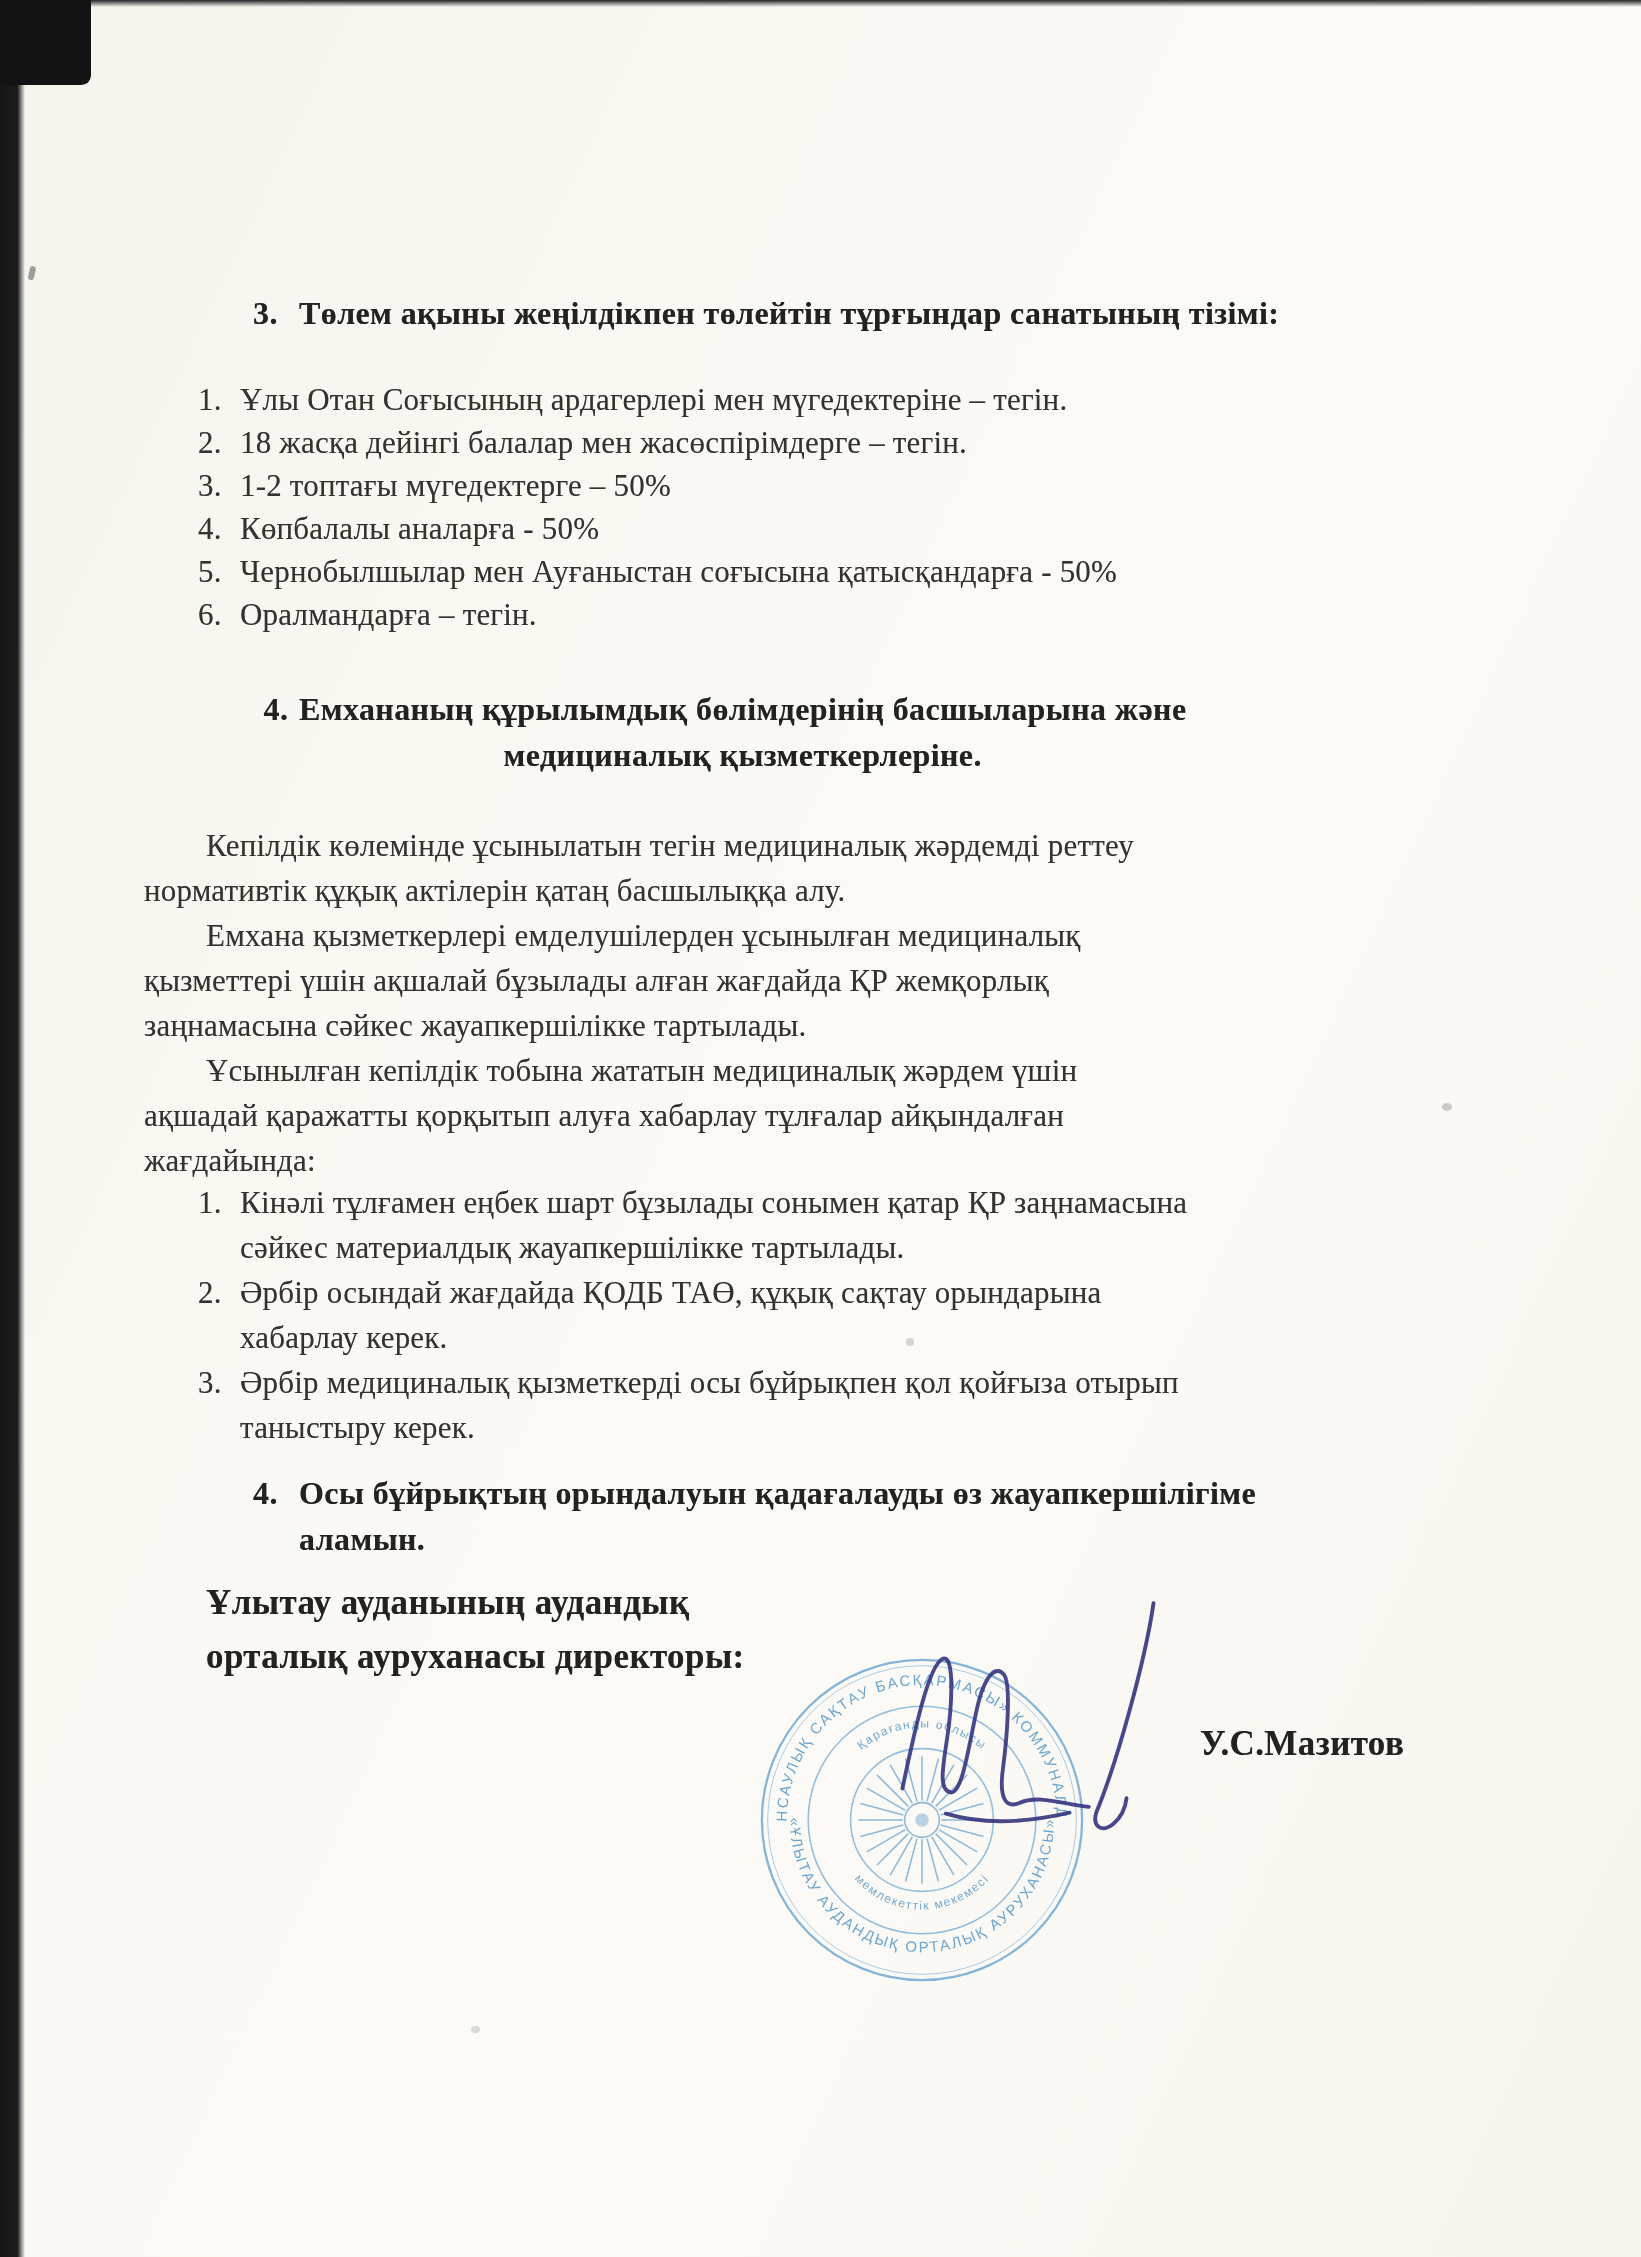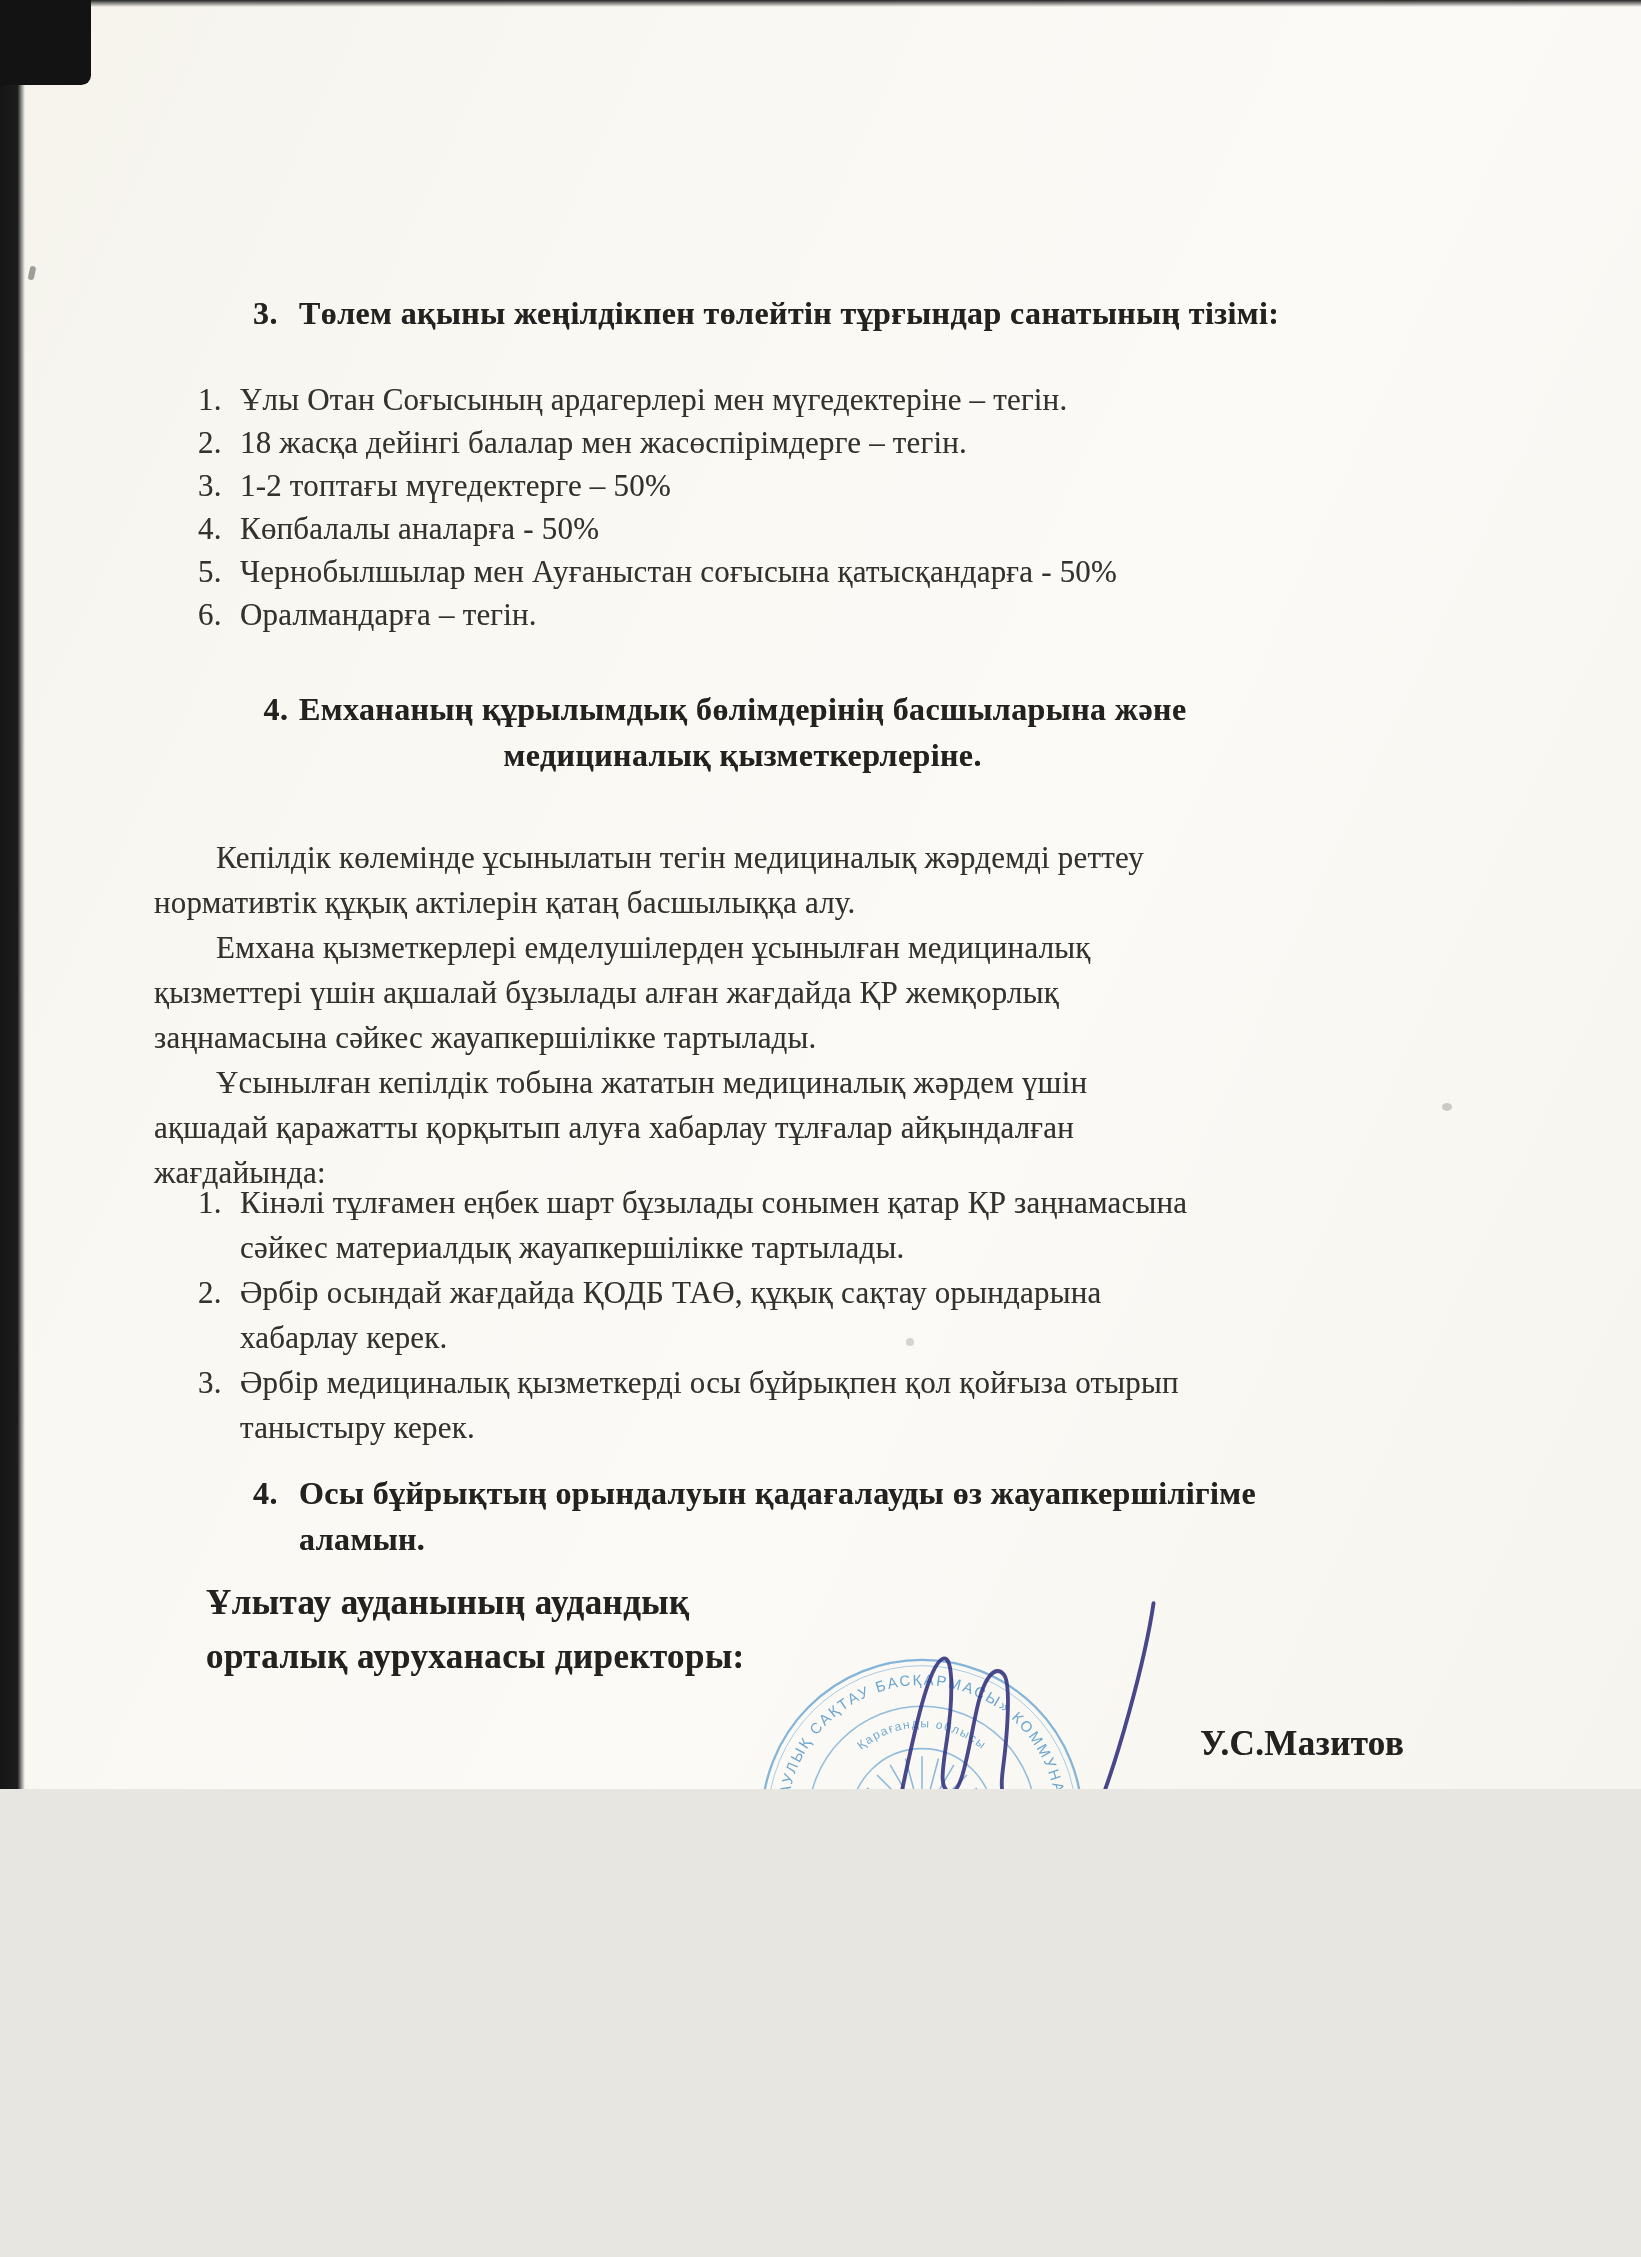--- a/index.html
+++ b/index.html
@@ -1,18 +1,18 @@
 <!DOCTYPE html>
 <html><head>
 <meta charset="utf-8">
 <style>
   html,body{margin:0;padding:0;background:#e8e6e0;}
   .page{
     position:relative;
-    width:1641px;height:1789px;
+    width:1641px;height:2257px;
     background:linear-gradient(115deg,#f5f3ec 0%,#faf8f3 30%,#fbfaf6 60%,#f6f4ee 100%);
     overflow:hidden;
     font-family:"Liberation Serif","DejaVu Serif",serif;
     color:#34322d;
   }
   .edge-left{position:absolute;left:0;top:0;width:25px;height:2257px;
     background:linear-gradient(90deg,#151515 0%,#1d1d1d 70%,rgba(30,30,30,0) 100%);}
   .edge-top{position:absolute;left:0;top:0;width:1641px;height:6.8px;
     background:linear-gradient(180deg,#242424 0%,rgba(40,40,40,0) 100%);}
   .edge-corner{position:absolute;left:0;top:0;width:91px;height:85px;background:#131313;
@@ -76,21 +76,21 @@
         <span class="num">6.</span>
         <span>Оралмандарға – тегін.</span>
       </div>
   </div>
 
   <div class="abs h" style="left:253px;top:686px;text-align:center;">
     <div><span class="num">4.</span><span>Емхананың құрылымдық бөлімдерінің басшыларына және</span></div>
     <div class="cont">медициналық қызметкерлеріне.</div>
   </div>
 
-  <div class="abs" style="left:154px;top:823px;margin-top:12px;">
+  <div class="abs" style="left:144px;top:823px;">
     <div class="body-line indent">Кепілдік көлемінде ұсынылатын тегін медициналық жәрдемді реттеу</div>
     <div class="body-line">нормативтік құқық актілерін қатаң басшылыққа алу.</div>
     <div class="body-line indent">Емхана қызметкерлері емделушілерден ұсынылған медициналық</div>
     <div class="body-line">қызметтері үшін ақшалай бұзылады алған жағдайда ҚР жемқорлық</div>
     <div class="body-line">заңнамасына сәйкес жауапкершілікке тартылады.</div>
     <div class="body-line indent">Ұсынылған кепілдік тобына жататын медициналық жәрдем үшін</div>
     <div class="body-line">ақшадай қаражатты қорқытып алуға хабарлау тұлғалар айқындалған</div>
     <div class="body-line">жағдайында:</div>
   </div>
 

